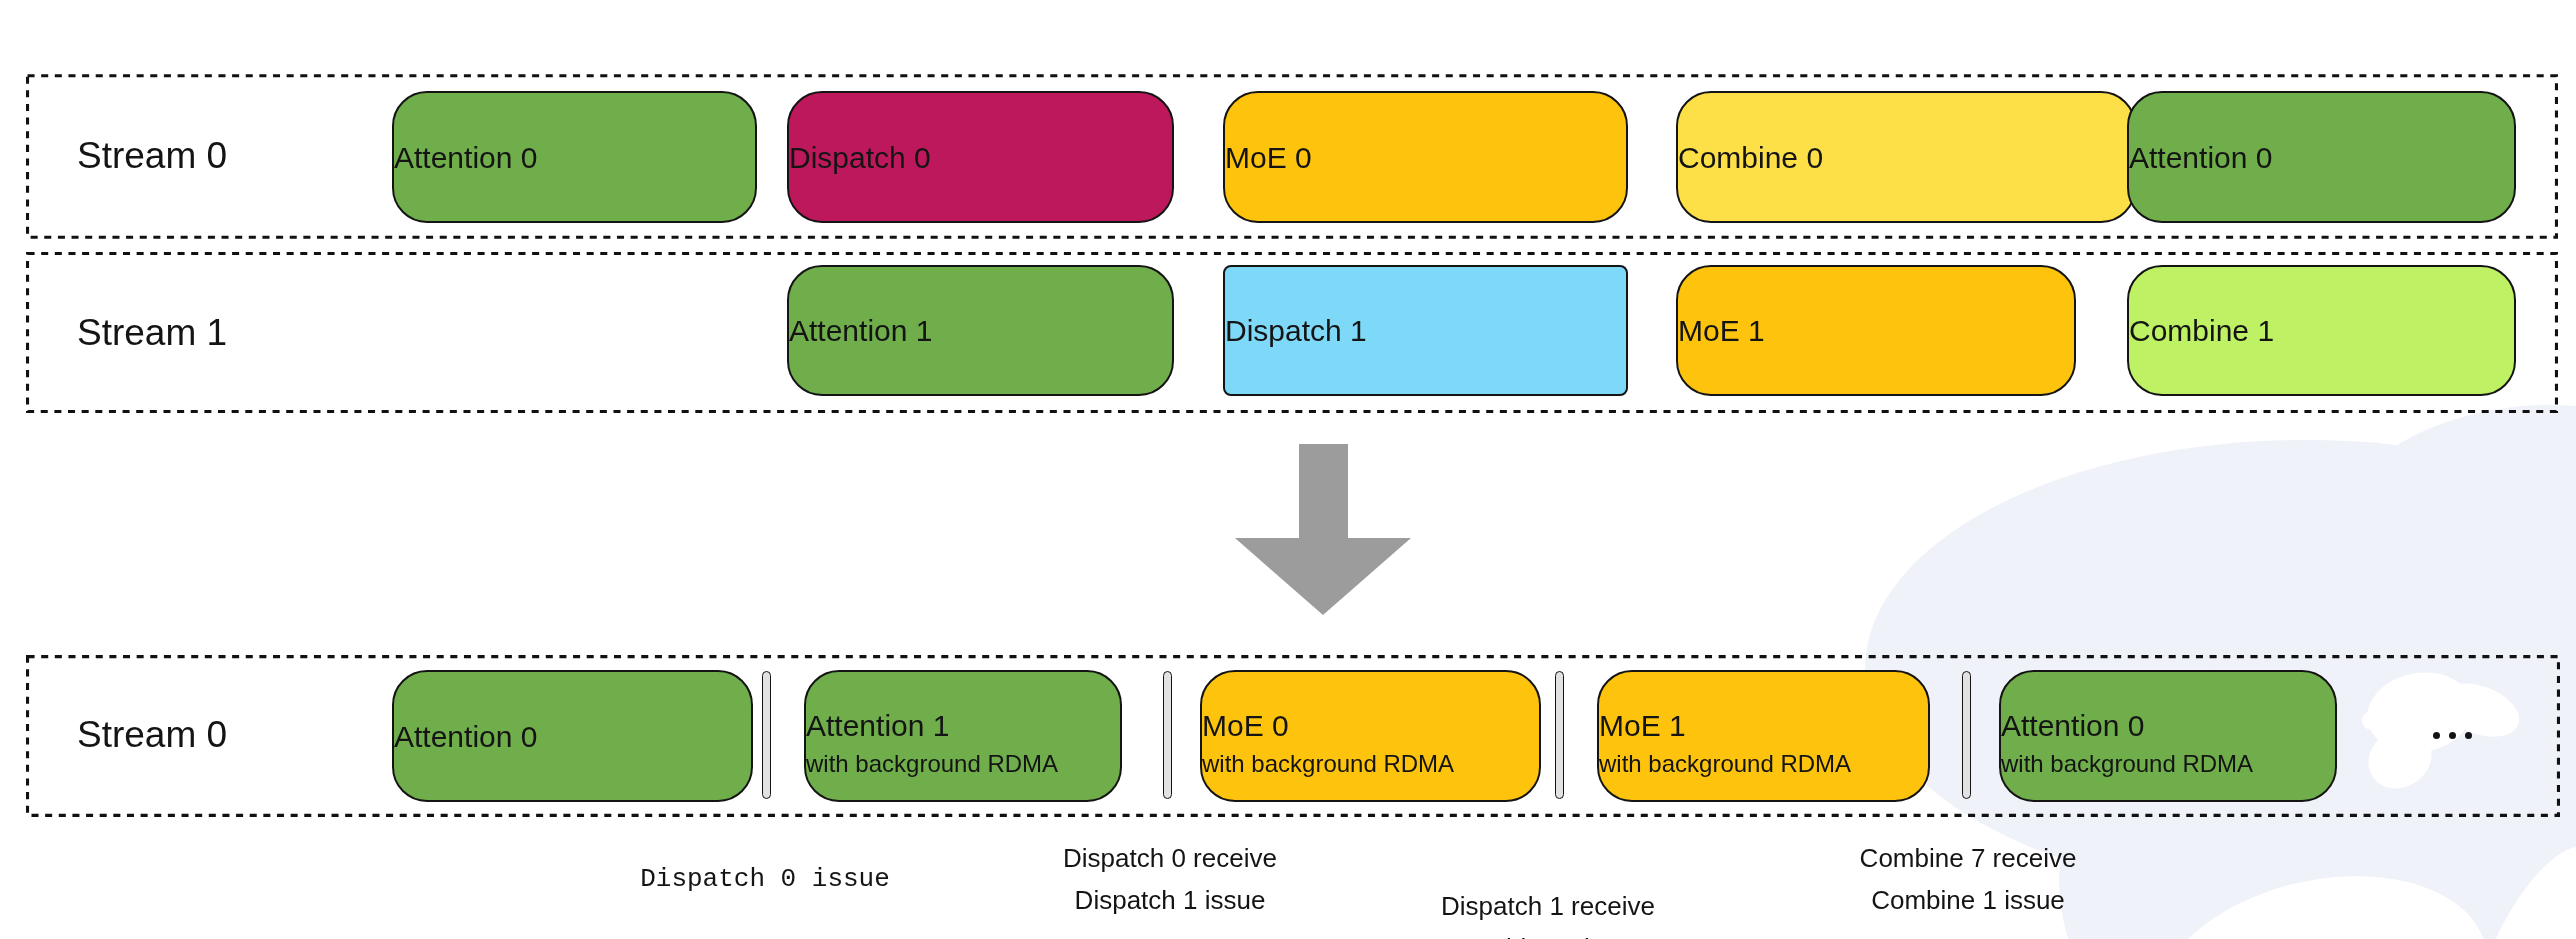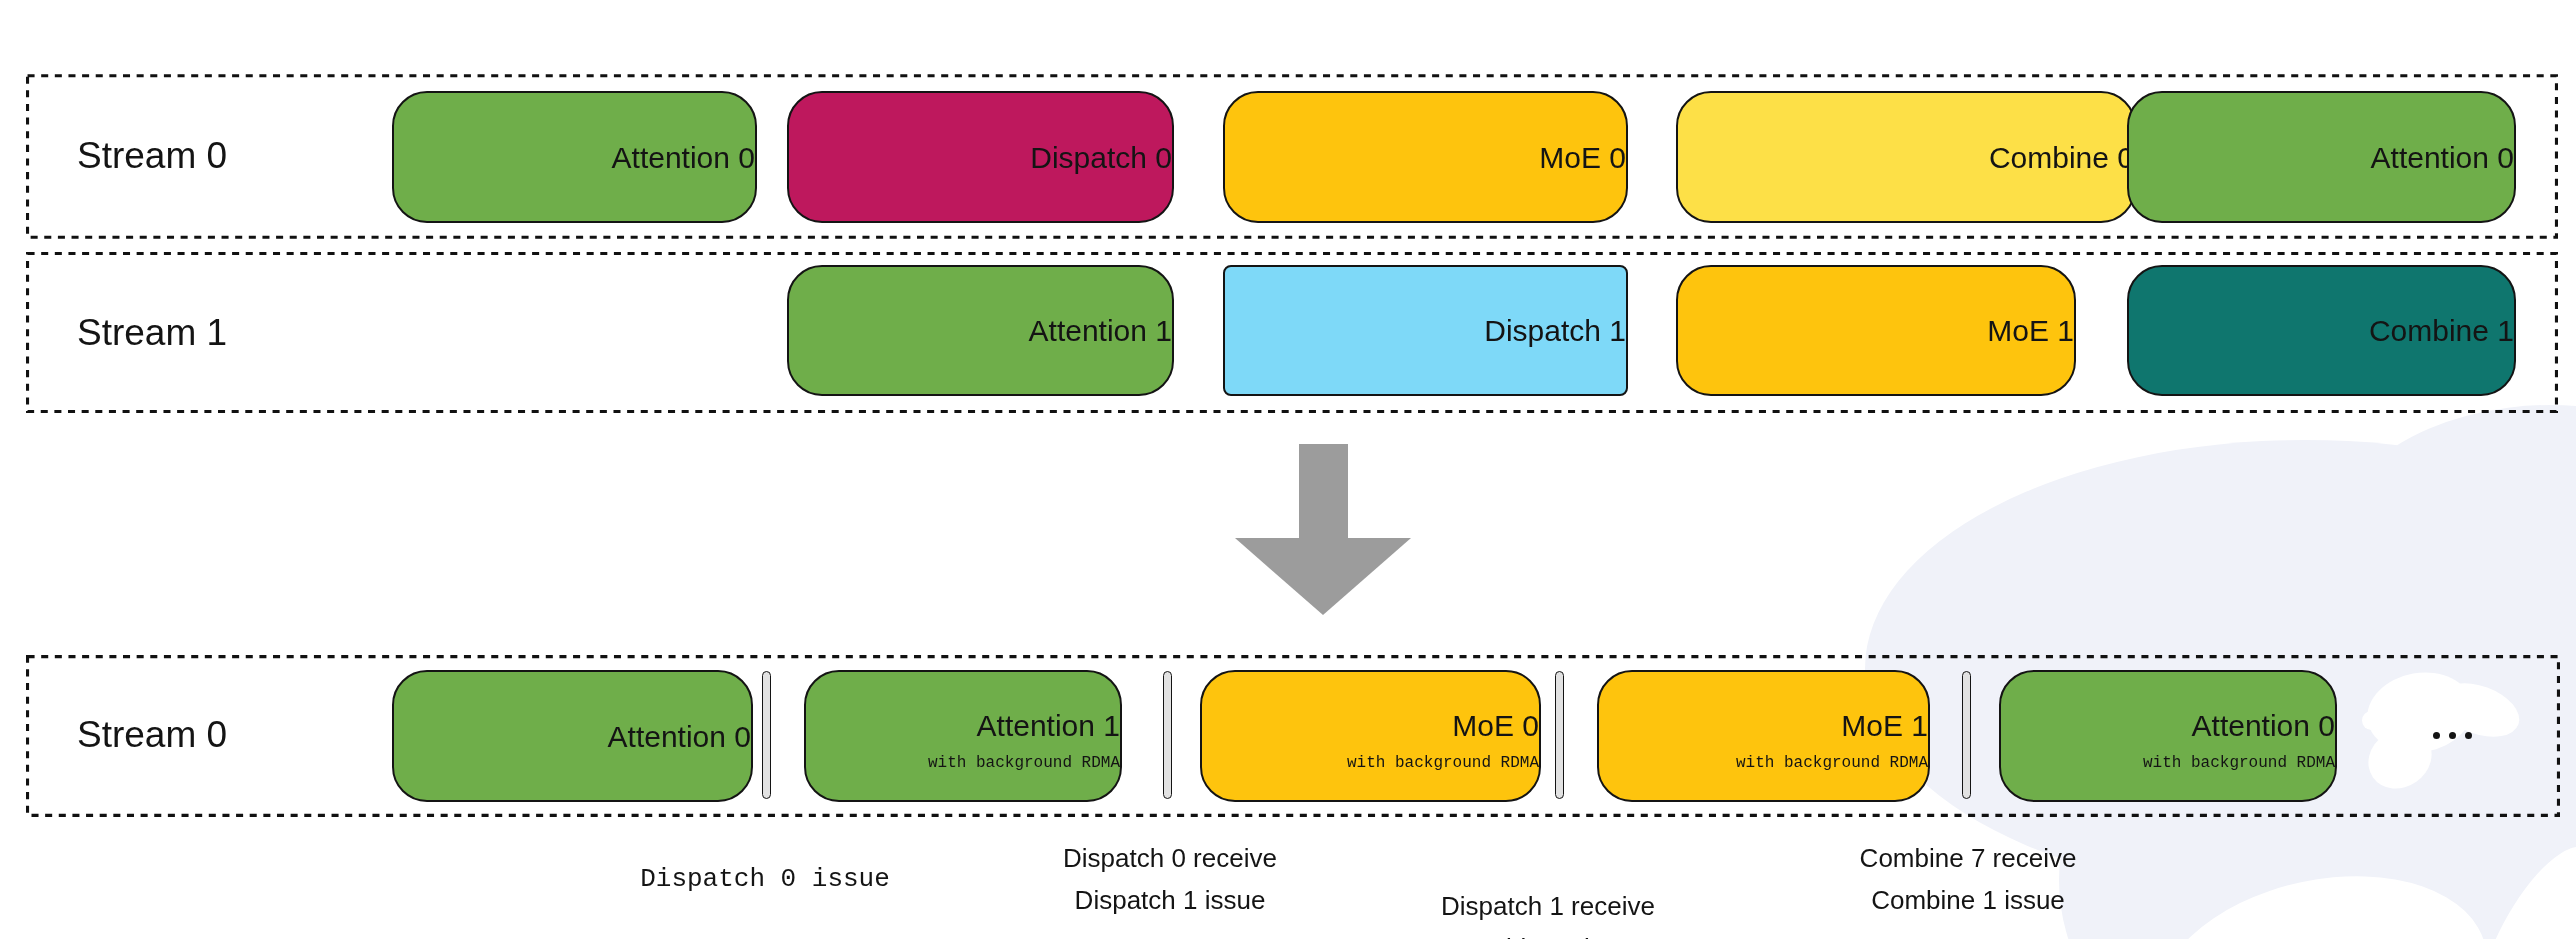--- a/index.html
+++ b/index.html
@@ -5,24 +5,24 @@
   html,body{margin:0;padding:0;}
   body{width:2576px;height:940px;background:#ffffff;overflow:hidden;position:relative;
        font-family:"Liberation Sans","DejaVu Sans",sans-serif;color:#141414;}
   #canvas{position:absolute;inset:0;}
   .wm{position:absolute;border-radius:50%;}
   .title{position:absolute;right:16px;top:23px;font-size:33px;font-weight:bold;line-height:37px;letter-spacing:-0.4px;white-space:nowrap;}
   .midcap{position:absolute;right:16px;top:554px;font-size:32px;font-weight:bold;line-height:42px;letter-spacing:-0.4px;text-align:right;white-space:nowrap;}
   .dashbox{position:absolute;}
   .streamlabel{position:absolute;font-size:37px;line-height:40px;white-space:nowrap;}
   .block{position:absolute;box-sizing:border-box;border:2.6px solid #141414;border-radius:35px;
-         display:flex;flex-direction:column;align-items:flex-end;justify-content:center;}
+         display:flex;flex-direction:column;align-items:flex-start;justify-content:center;}
   .block.has-sub{padding-top:12.3px;gap:10.6px;}
   .block .main{font-size:30px;line-height:33px;white-space:nowrap;}
-  .block .sub{font-size:16px;line-height:23px;white-space:nowrap;font-family:Liberation Mono, monospace;}
+  .block .sub{font-size:24px;line-height:23px;white-space:nowrap;}
   .sep{position:absolute;width:8.8px;box-sizing:border-box;border:1.8px solid #141414;border-radius:5.3px;}
   .arrow-stem{position:absolute;}
   .arrow-head{position:absolute;width:0;height:0;}
   .ellipsis{position:absolute;display:flex;gap:8.8px;align-items:center;}
   .ellipsis i{display:block;width:7px;height:7px;border-radius:50%;background:#141414;}
   .ann{position:absolute;transform:translateX(-50%);font-size:26px;line-height:42px;text-align:center;white-space:nowrap;}
 </style>
 </head>
 <body>
 
@@ -66,21 +66,21 @@
       <div class="streamlabel" style="left: 77px; top: 313px;">Stream 1</div>
       <div class="block" style="left: 787px; top: 265px; width: 387px; height: 131px; background: rgb(111, 174, 74);">
         <div class="main">Attention 1</div>
       </div>
       <div class="block" style="left: 1223px; top: 265px; width: 405px; height: 131px; background: rgb(126, 217, 248); border-radius: 8px;">
         <div class="main">Dispatch 1</div>
       </div>
       <div class="block" style="left: 1676px; top: 265px; width: 400px; height: 131px; background: rgb(254, 196, 13);">
         <div class="main">MoE 1</div>
       </div>
-      <div class="block" style="left: 2127px; top: 265px; width: 389px; height: 131px; background: #0f766e;">
+      <div class="block" style="left: 2127px; top: 265px; width: 389px; height: 131px; background: #bef264;">
         <div class="main">Combine 1</div>
       </div>
       <svg class="dashbox" width="2534" height="162" style="left: 26px; top: 655px;" viewBox="0 0 2880 184">
         <rect x="1.75" y="1.75" width="2876.5" height="180.5" fill="none" stroke="#111" stroke-width="3.5" stroke-dasharray="8 7.5"></rect>
       </svg>
       <div class="streamlabel" style="left: 77px; top: 715px;">Stream 0</div>
       <div class="block" style="left: 392px; top: 670px; width: 361px; height: 132px; background: rgb(111, 174, 74);">
         <div class="main">Attention 0</div>
       </div>
       <div class="block has-sub" style="left: 804px; top: 670px; width: 318px; height: 132px; background: rgb(111, 174, 74);">

